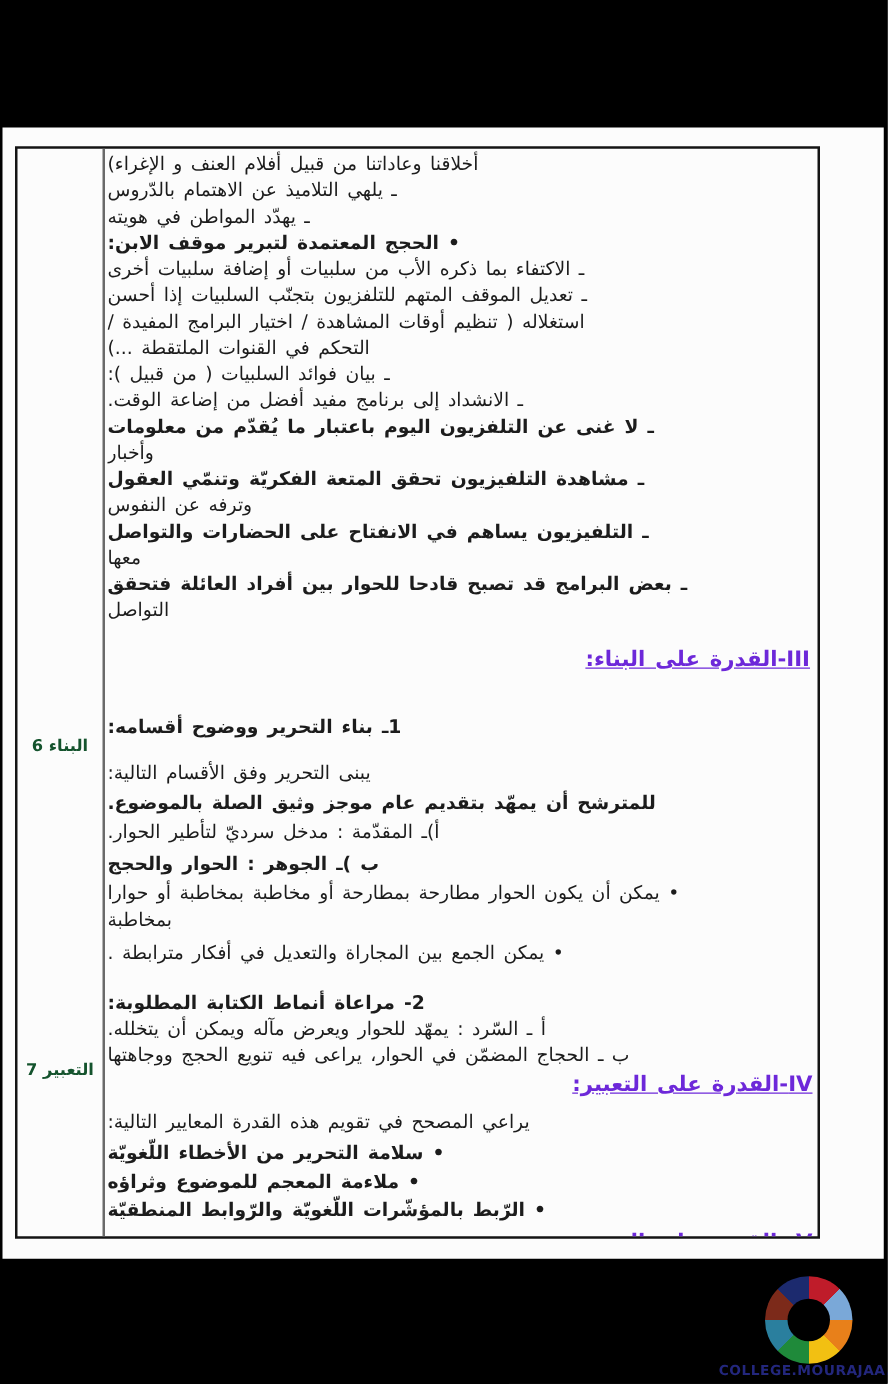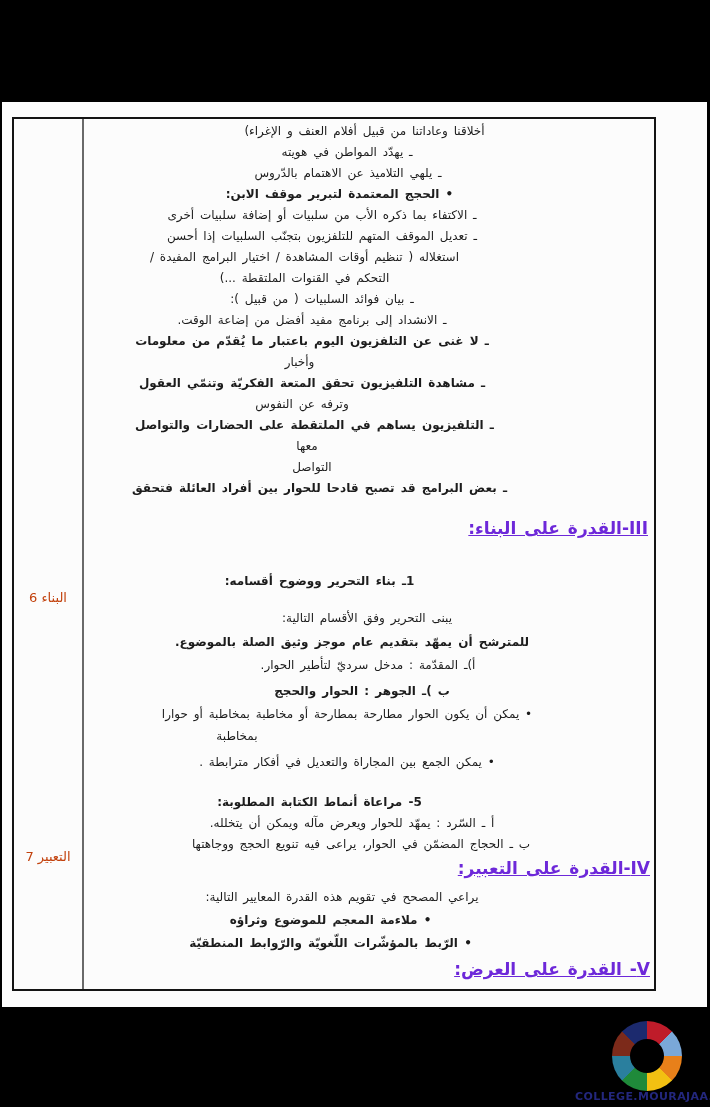--- a/index.html
+++ b/index.html
@@ -5,24 +5,24 @@
   * { margin:0; padding:0; box-sizing:border-box; }
   html,body { width:710px; height:1107px; background:#000; overflow:hidden; }
   .canvas { position:relative; width:710px; height:1107px; background:#000;
             font-family:"DejaVu Sans", sans-serif; }
   .page { position:absolute; left:2px; top:102px; width:705px; height:905px;
           background:#fcfcfc; }
   .gtable { position:absolute; left:10px; top:15px; width:644px; height:874px;
             border:2px solid #141414; background:#fcfcfc; }
   .divider { position:absolute; left:68px; top:0; bottom:0; width:2px; background:#6a6a6a; }
   .side-label { position:absolute; left:0; width:68px; text-align:center;
-                direction:rtl; font-size:13px; font-weight:normal; color:#c2410c; }
+                direction:rtl; font-size:13px; font-weight:bold; color:#14532d; }
   .main-col { position:absolute; left:72px; right:2px; top:2px; bottom:0;
               overflow:hidden; }
-  .line { direction:rtl; text-align:center; font-size:12px; line-height:21px;
+  .line { direction:rtl; text-align:left; font-size:15px; line-height:21px;
           color:#1c1c1c; white-space:nowrap; word-spacing:2px; }
   .b { font-weight:bold; }
   .h { direction:rtl; text-align:right; font-size:17px; line-height:26px;
        font-weight:bold; text-decoration:underline; color:#6d28d9;
        white-space:nowrap; word-spacing:2px; }
   .ring { position:absolute; left:612px; top:1021px; width:70px; height:70px;
           border-radius:50%; }
   .ring-hole { position:absolute; left:630px; top:1039px; width:34px; height:34px;
                border-radius:50%; background:#000; }
   .logo-text { position:absolute; left:575px; top:1090px; width:136px;
@@ -36,55 +36,56 @@
 
   <div class="page">
     <div class="gtable">
       <div class="divider"></div>
 
       <div class="side-label" style="top:471px">البناء 6</div>
       <div class="side-label" style="top:730px">التعبير 7</div>
 
       <div class="main-col">
         <div class="line" style="padding-right:9px">أخلاقنا وعاداتنا من قبيل أفلام العنف و الإغراء)</div>
+        <div class="line" style="padding-right:42px">ـ يلهي التلاميذ عن الاهتمام بالدّروس</div>
         <div class="line" style="padding-right:44px">ـ يهدّد المواطن في هويته</div>
-        <div class="line" style="padding-right:42px">ـ يلهي التلاميذ عن الاهتمام بالدّروس</div>
         <div class="line b" style="padding-right:59px">• الحجج المعتمدة لتبرير موقف الابن:</div>
         <div class="line" style="padding-right:94px">ـ الاكتفاء بما ذكره الأب من سلبيات أو إضافة سلبيات أخرى</div>
         <div class="line" style="padding-right:94px">ـ تعديل الموقف المتهم للتلفزيون بتجنّب السلبيات إذا أحسن</div>
         <div class="line" style="padding-right:129px">استغلاله ( تنظيم أوقات المشاهدة / اختيار البرامج المفيدة /</div>
         <div class="line" style="padding-right:129px">التحكم في القنوات الملتقطة ...)</div>
         <div class="line" style="padding-right:94px">ـ بيان فوائد السلبيات ( من قبيل ):</div>
         <div class="line" style="padding-right:114px">ـ الانشداد إلى برنامج مفيد أفضل من إضاعة الوقت.</div>
         <div class="line b" style="padding-right:114px">ـ لا غنى عن التلفزيون اليوم باعتبار ما يُقدّم من معلومات</div>
         <div class="line" style="padding-right:139px">وأخبار</div>
         <div class="line b" style="padding-right:114px">ـ مشاهدة التلفيزيون تحقق المتعة الفكريّة وتنمّي العقول</div>
         <div class="line" style="padding-right:134px">وترفه عن النفوس</div>
-        <div class="line b" style="padding-right:109px">ـ التلفيزيون يساهم في الملتقطة على الحضارات والتواصل</div>
+        <div class="line b" style="padding-right:109px">ـ التلفيزيون يساهم في الانفتاح على الحضارات والتواصل</div>
         <div class="line" style="padding-right:124px">معها</div>
+        <div class="line b" style="padding-right:99px">ـ بعض البرامج قد تصبح قادحا للحوار بين أفراد العائلة فتحقق</div>
         <div class="line" style="padding-right:114px">التواصل</div>
-        <div class="line b" style="padding-right:99px">ـ بعض البرامج قد تصبح قادحا للحوار بين أفراد العائلة فتحقق</div>
 
         <div class="h" style="margin-top:16px;padding-right:4px">III-القدرة على البناء:</div>
 
         <div class="line b" style="margin-top:30px;padding-right:99px">1ـ بناء التحرير ووضوح أقسامه:</div>
         <div class="line" style="margin-top:16px;padding-right:4px">يبنى التحرير وفق الأقسام التالية:</div>
         <div class="line b" style="margin-top:3px;padding-right:34px">للمترشح أن يمهّد بتقديم عام موجز وثيق الصلة بالموضوع.</div>
         <div class="line" style="margin-top:2px;padding-right:2px">أ)ـ المقدّمة : مدخل سرديّ لتأطير الحوار.</div>
         <div class="line b" style="margin-top:5px;padding-right:14px">ب )ـ الجوهر : الحوار والحجج</div>
         <div class="line" style="margin-top:2px;padding-right:44px">• يمكن أن يكون الحوار مطارحة بمطارحة أو مخاطبة بمخاطبة أو حوارا</div>
         <div class="line" style="margin-top:1px;padding-right:264px">بمخاطبة</div>
         <div class="line" style="margin-top:5px;padding-right:44px">• يمكن الجمع بين المجاراة والتعديل في أفكار مترابطة .</div>
-        <div class="line b" style="margin-top:19px;padding-right:99px">5- مراعاة أنماط الكتابة المطلوبة:</div>
+        <div class="line b" style="margin-top:19px;padding-right:99px">2- مراعاة أنماط الكتابة المطلوبة:</div>
         <div class="line" style="padding-right:34px">أ ـ السّرد : يمهّد للحوار ويعرض مآله ويمكن أن يتخلله.</div>
         <div class="line" style="padding-right:16px">ب ـ الحجاج المضمّن في الحوار، يراعى فيه تنويع الحجج ووجاهتها</div>
 
         <div class="h" style="padding-right:2px">IV-القدرة على التعبير:</div>
 
         <div class="line" style="margin-top:6px;padding-right:54px">يراعي المصحح في تقويم هذه القدرة المعايير التالية:</div>
+        <div class="line b" style="margin-top:4px;padding-right:77px">• سلامة التحرير من الأخطاء اللّغويّة</div>
         <div class="line b" style="margin-top:2px;padding-right:77px">• ملاءمة المعجم للموضوع وثراؤه</div>
         <div class="line b" style="margin-top:2px;padding-right:77px">• الرّبط بالمؤشّرات اللّغويّة والرّوابط المنطقيّة</div>
 
         <div class="h" style="margin-top:2px;padding-right:2px">V- القدرة على العرض:</div>
       </div>
     </div>
   </div>
 
   <div class="ring" style="background: conic-gradient(rgb(191, 28, 42) 0deg, rgb(191, 28, 42) 45deg, rgb(122, 168, 216) 45deg, rgb(122, 168, 216) 90deg, rgb(232, 128, 26) 90deg, rgb(232, 128, 26) 135deg, rgb(242, 192, 18) 135deg, rgb(242, 192, 18) 180deg, rgb(31, 138, 58) 180deg, rgb(31, 138, 58) 225deg, rgb(42, 127, 158) 225deg, rgb(42, 127, 158) 270deg, rgb(124, 42, 26) 270deg, rgb(124, 42, 26) 315deg, rgb(28, 42, 110) 315deg, rgb(28, 42, 110) 360deg);"></div>
   <div class="ring-hole"></div>

